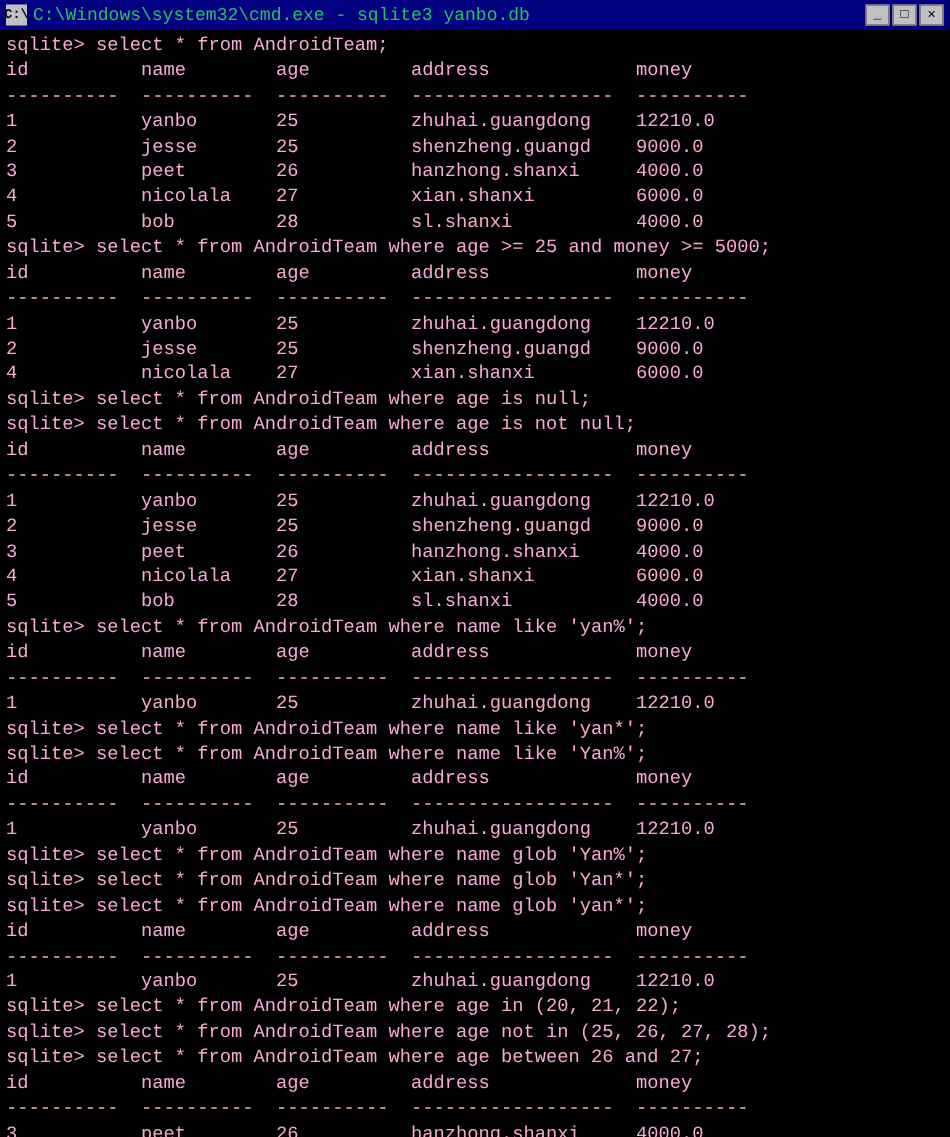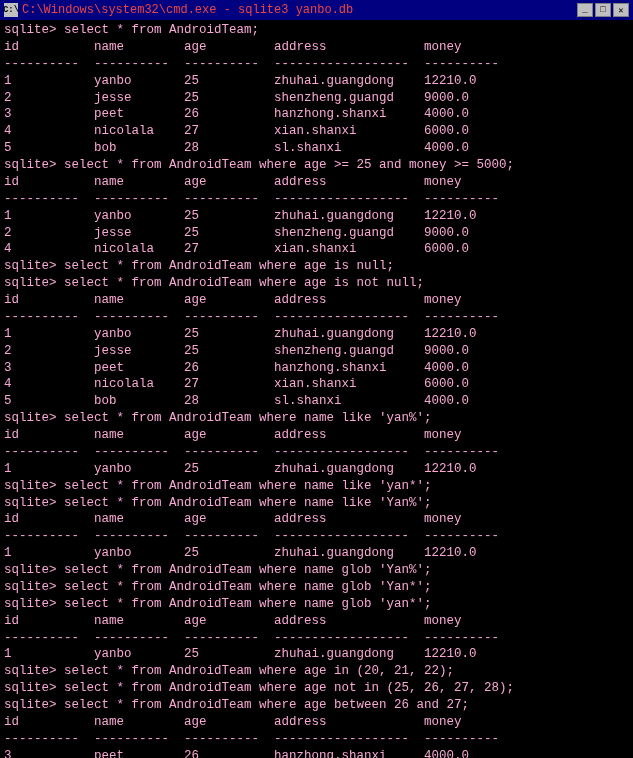--- a/index.html
+++ b/index.html
@@ -41,21 +41,21 @@
       display: flex;
       align-items: center;
       justify-content: center;
       font-size: 9px;
       color: #000;
       font-weight: bold;
     }
     .titlebar-title {
       font-family: 'Courier New', monospace;
       font-size: 12px;
-      color: #ef4444;
+      color: #22c55e;
     }
     .titlebar-buttons {
       display: flex;
       gap: 2px;
     }
     .titlebar-btn {
       width: 16px;
       height: 14px;
       background: #c0c0c0;
       border: 1px solid #808080;

